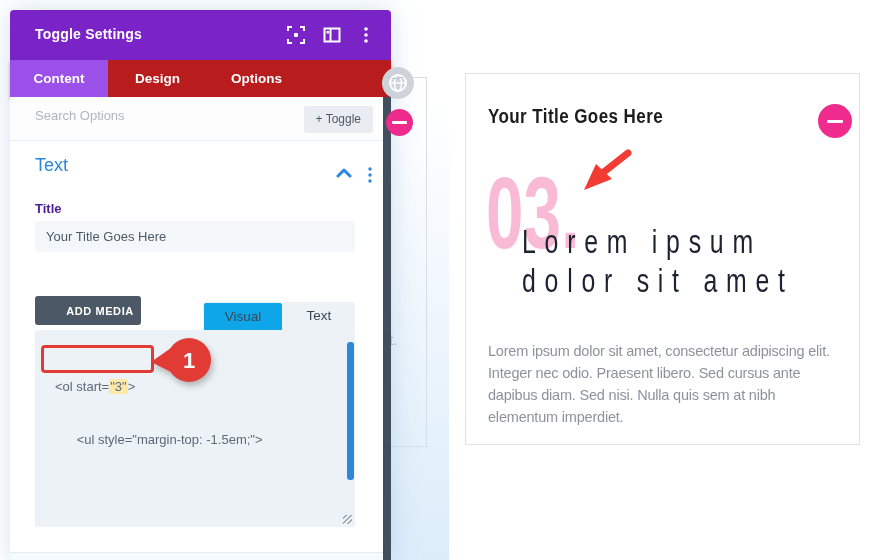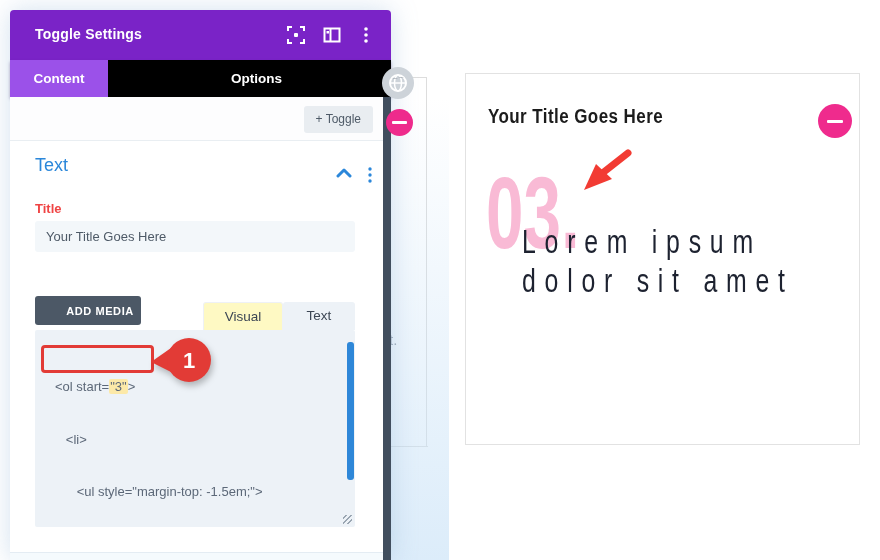--- a/index.html
+++ b/index.html
@@ -28,43 +28,43 @@
   .pv-li2 { left:56px; top:187px; }
   .pv-par { left:22px; top:266px; width:368px; font-size:14.5px; line-height:22px; color:#8d929b; letter-spacing:-.2px; }
   .pv-arrow { left:578px; top:146px; width:60px; height:50px; }
 
   
   .modal { left:10px; top:10px; width:381px; height:550px; background:#fff; border-radius:4px 4px 0 0;
            box-shadow:0 0 26px rgba(130,170,210,.35); }
   .m-header { position:absolute; left:0; top:0; width:381px; height:50px; background:#7a23c7; border-radius:4px 4px 0 0; }
   .m-title { position:absolute; left:25px; top:16px; color:#fff; font-size:14px; font-weight:bold; letter-spacing:.2px; }
   .hicon { position:absolute; top:15px; width:20px; height:20px; cursor:pointer; }
-  .m-tabrow { position:absolute; left:0; top:50px; width:381px; height:37px; background:#000000;
+  .m-tabrow { position:absolute; left:0; top:50px; width:381px; height:37px; background:#b91c1c;
               box-shadow:0 2px 3px rgba(45,20,90,.35); }
   .m-tab { position:absolute; top:0; height:37px; line-height:37px; text-align:center; color:#fff;
            font-size:13.5px; font-weight:bold; cursor:pointer; }
   .m-tab.active { background:#9b51e9; }
   .m-search { position:absolute; left:0; top:87px; width:373px; height:44px; background:#fdfdfe; border-bottom:1px solid #e9eef2; }
   .m-search input { position:absolute; left:25px; top:11px; width:250px; border:none; outline:none; background:transparent;
                     font-size:13px; color:#4c5866; font-family:inherit; }
   .m-search input::placeholder { color:#aeb6c0; }
   .filter-btn { position:absolute; right:10px; top:9px; height:27px; padding:0 12px; background:#e9edf1; border:none;
                 border-radius:3px; font-size:12px; color:#4e5a67; font-family:inherit; cursor:pointer; line-height:27px; }
   .sec-title { position:absolute; left:25px; top:145px; font-size:18px; color:#2b87da; cursor:pointer; }
   .sec-chevron { position:absolute; left:326px; top:158px; width:16px; height:10px; cursor:pointer; }
   .sec-kebab { position:absolute; left:355px; top:156px; width:10px; height:18px; cursor:pointer; }
-  .f-label { position:absolute; left:25px; font-size:13px; font-weight:bold; color:#ef4444; }
+  .f-label { position:absolute; left:25px; font-size:13px; font-weight:bold; color:#4c1d95; }
   .title-input { position:absolute; left:25px; top:211px; width:320px; height:31px; background:#f3f7fa; border:none;
                  border-radius:3px; padding:0 11px; font-size:13px; color:#4e5a67; font-family:inherit; outline:none; }
   .add-media { position:absolute; left:25px; top:286px; width:106px; height:29px; background:#4c5866; color:#fff;
                border:none; border-radius:3px; font-size:11px; font-weight:bold; letter-spacing:.6px;
                font-family:inherit; cursor:pointer;padding-left:24px; }
   .ed-tab { position:absolute; top:292px; height:28px; line-height:28px; text-align:center; font-size:13.5px;
             color:#3c4654; border-radius:3px 3px 0 0; cursor:pointer; }
-  .ed-tab.visual { left:193px; width:80px; background:#fef9c3; border:1px solid #eef1f5; border-bottom:none; }
+  .ed-tab.visual { left:193px; width:80px; background:#0ea5e9; border:1px solid #eef1f5; border-bottom:none; }
   .ed-tab.text { left:273px; width:72px; background:#edf2f7; }
   .editor { position:absolute; left:25px; top:320px; width:320px; height:197px; background:#edf2f7; border-radius:2px;
             cursor:text; }
   .code { position:absolute; left:0; top:13px; width:300px; padding-left:20px; font-size:13px; line-height:17.5px;
           color:#5c6878; white-space:pre-wrap; }
   .code div { min-height:17.5px; }
   .hl-yellow { background:#fce9a8; border-radius:2px; padding:0 1px; }
   .red-box { position:absolute; left:6px; top:15px; width:113px; height:28px; border:3px solid #e23b36; border-radius:4px; }
   .balloon { position:absolute; left:108px; top:1px; width:72px; height:62px; filter:drop-shadow(2px 4px 3px rgba(0,0,0,.25)); }
   .ed-scrollbar { position:absolute; right:1px; top:12px; width:7px; height:138px; background:#2e87d8; border-radius:3px; cursor:pointer; }
@@ -93,20 +93,26 @@
   <div class="abs gap-glow"></div>
 
   <div class="abs preview-card">
     <div class="abs pv-title">Your Title Goes Here</div>
     <div class="abs pv-toggle">
         <span class="bar"></span>
       </div>
     <div class="abs pv-number">03.</div>
     <div class="abs pv-li pv-li1">Lorem ipsum</div>
     <div class="abs pv-li pv-li2">dolor sit amet</div>
+    <div class="abs pv-par">
+      <div>Lorem ipsum dolor sit amet, consectetur adipiscing elit.</div>
+      <div>Integer nec odio. Praesent libero. Sed cursus ante</div>
+      <div>dapibus diam. Sed nisi. Nulla quis sem at nibh</div>
+      <div>elementum imperdiet.</div>
+    </div>
   </div>
 
   <svg class="abs pv-arrow z7" viewBox="0 0 60 50">
     <line x1="50" y1="7" x2="22" y2="29" stroke="#f23b33" stroke-width="7" stroke-linecap="round"></line>
     <polygon points="6,44 18,18 34,33" fill="#f23b33"></polygon>
   </svg>
 
   <div class="abs modal z5">
 
     <div class="m-header">
@@ -122,24 +128,26 @@
       </svg>
       <svg class="hicon" style="left:350px; width:12px;" viewBox="0 0 12 20">
         <circle cx="6" cy="4" r="1.8" fill="#fff"></circle>
           <circle cx="6" cy="10" r="1.8" fill="#fff"></circle>
           <circle cx="6" cy="16" r="1.8" fill="#fff"></circle>
       </svg>
     </div>
 
     <div class="m-tabrow">
       <div class="m-tab active" style="left:0; width:98px;">Content</div>
+      <div class="m-tab" style="left:98px; width:99px;">Design</div>
       <div class="m-tab" style="left:197px; width:99px;">Options</div>
     </div>
 
     <div class="m-search">
+      <input type="text" placeholder="Search Options" style="">
       <button class="filter-btn">+ Toggle</button>
     </div>
 
     <div class="sec-title">Text</div>
     <svg class="sec-chevron" viewBox="0 0 16 10">
       <polyline points="2,8 8,2 14,8" fill="none" stroke="#2b87da" stroke-width="3" stroke-linecap="round" stroke-linejoin="round"></polyline>
     </svg>
     <svg class="sec-kebab" viewBox="0 0 10 18">
       <circle cx="5" cy="3" r="1.7" fill="#2b87da"></circle>
         <circle cx="5" cy="9" r="1.7" fill="#2b87da"></circle>
@@ -150,21 +158,20 @@
     <input class="title-input" type="text" value="Your Title Goes Here" style="">
 
     <div class="f-label" style="top:265px;margin-top:24px;">Body</div>
     <button class="add-media">ADD MEDIA</button>
     <div class="ed-tab visual">Visual</div>
     <div class="ed-tab text">Text</div>
 
     <div class="editor">
       <div class="code">
         <div><span>&lt;ol start=</span><span class="hl-yellow">"3"</span><span>&gt;</span></div>
-        <div>   &lt;li&gt;</div>
         <div>      &lt;ul style="margin-top: -1.5em;"&gt;</div>
         
         
         
         
       </div>
       <div class="red-box"></div>
       <svg class="balloon" viewBox="0 0 72 62">
         <polygon points="8,31 38,10 42,48" fill="#e23b36"></polygon>
         <circle cx="46" cy="29" r="22" fill="#e23b36"></circle>

